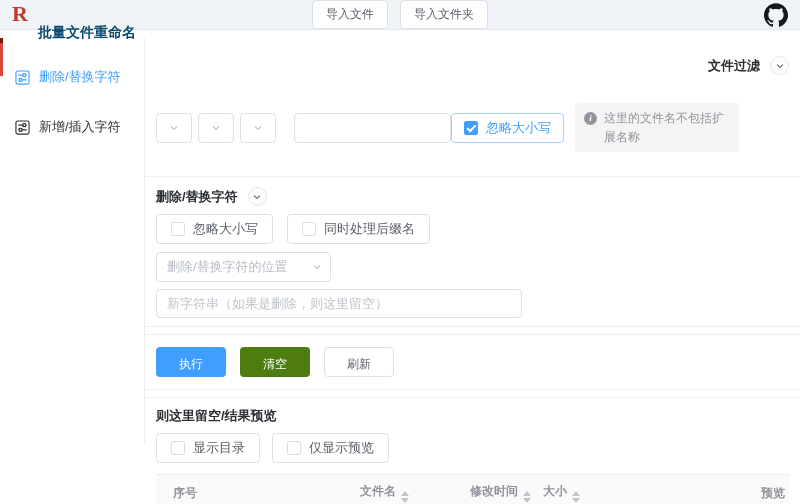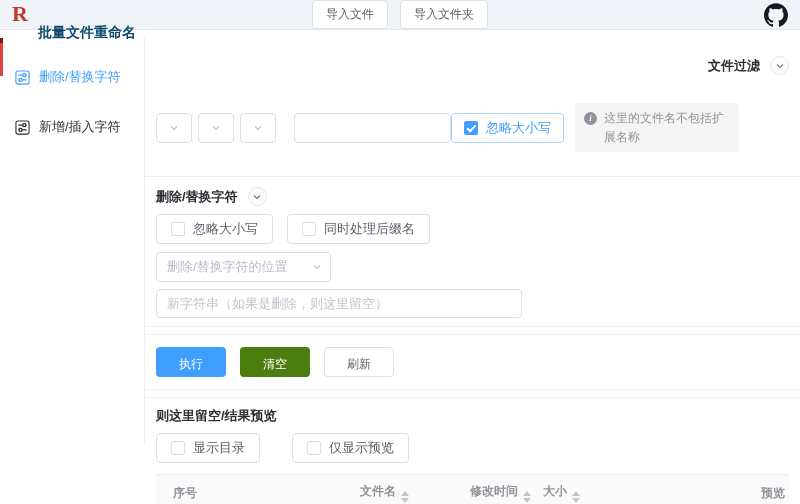--- a/index.html
+++ b/index.html
@@ -105,21 +105,21 @@
   .cb-box.square { height:30px; padding:0 14px; }
   .pos-select { width:175px; margin-bottom:7px; }
   .newstr-input { width:366px; height:29px; display:block; }
   .sec-actions {
     margin:7px 0; border-top:1px solid #ebeef5; border-bottom:1px solid #ebeef5;
     padding-top:12px; padding-bottom:12px; display:flex; gap:14px;
   }
   .act-btn { padding:8px 22px; }
   .sec-list { margin-top:6px; border-top:1px solid #ebeef5; padding-top:9px; }
   .sec-list .sec-title { margin-bottom:8px; }
-  .list-cbs { display:flex; gap:32px; margin-bottom:11px; }
+  .list-cbs { display:flex; gap:12px; margin-bottom:11px; }
   
   table { width:100%; border-collapse:collapse; table-layout:fixed; font-size:12px; }
   thead th {
     background:#fafafa; color:#909399; font-weight:bold; text-align:right;
     padding:8px 4px 8px 8px; border-top:1px solid #ebeef5; border-bottom:1px solid #ebeef5;
     cursor:pointer; white-space:nowrap;
   }
   thead th.plain { cursor:default; }
   .sort { display:inline-flex; flex-direction:column; gap:2px; margin-left:5px; vertical-align:-1px; }
   .sort i { width:0; height:0; border-left:4px solid transparent; border-right:4px solid transparent; }

